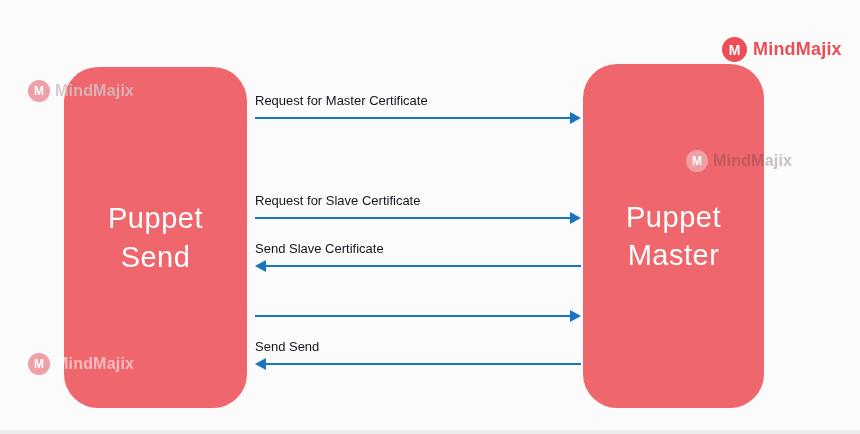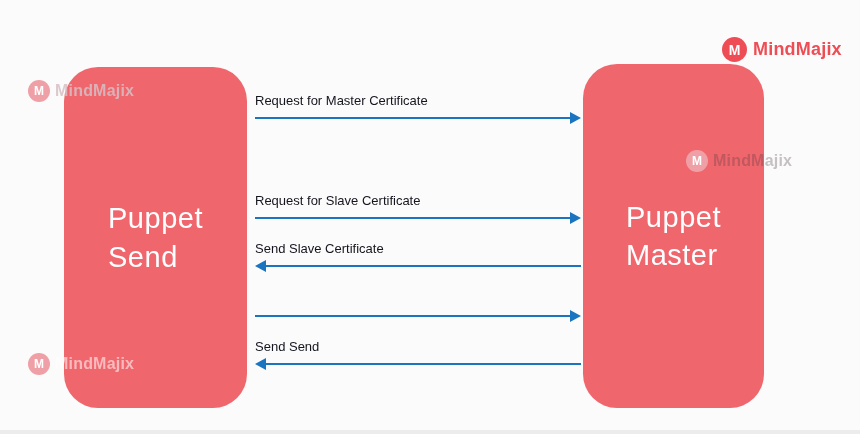--- a/index.html
+++ b/index.html
@@ -14,21 +14,21 @@
   .node{
     position:absolute;
     background:var(--box,#f0666d);
     border-radius:34px;
     display:flex;align-items:center;justify-content:center;
   }
   .node-left{left:64px;top:67px;width:183px;height:341px;}
   .node-right{left:583px;top:64px;width:181px;height:344px;}
   .node-label{
     color:var(--box_text,#ffffff);
-    font-size:29px;line-height:1.32;text-align:left;
+    font-size:29px;line-height:1.32;text-align:center;
     font-weight:400;letter-spacing:0.5px;
   }
   
   .arrow-group{position:absolute;left:255px;width:326px;height:38px;}
   .arrow-label{
     text-align:left;font-size:13px;
     color:var(--label_text,#15151f);
     height:18px;line-height:18px;
   }
   .arrow{position:absolute;left:0;right:0;top:20px;height:12px;}

